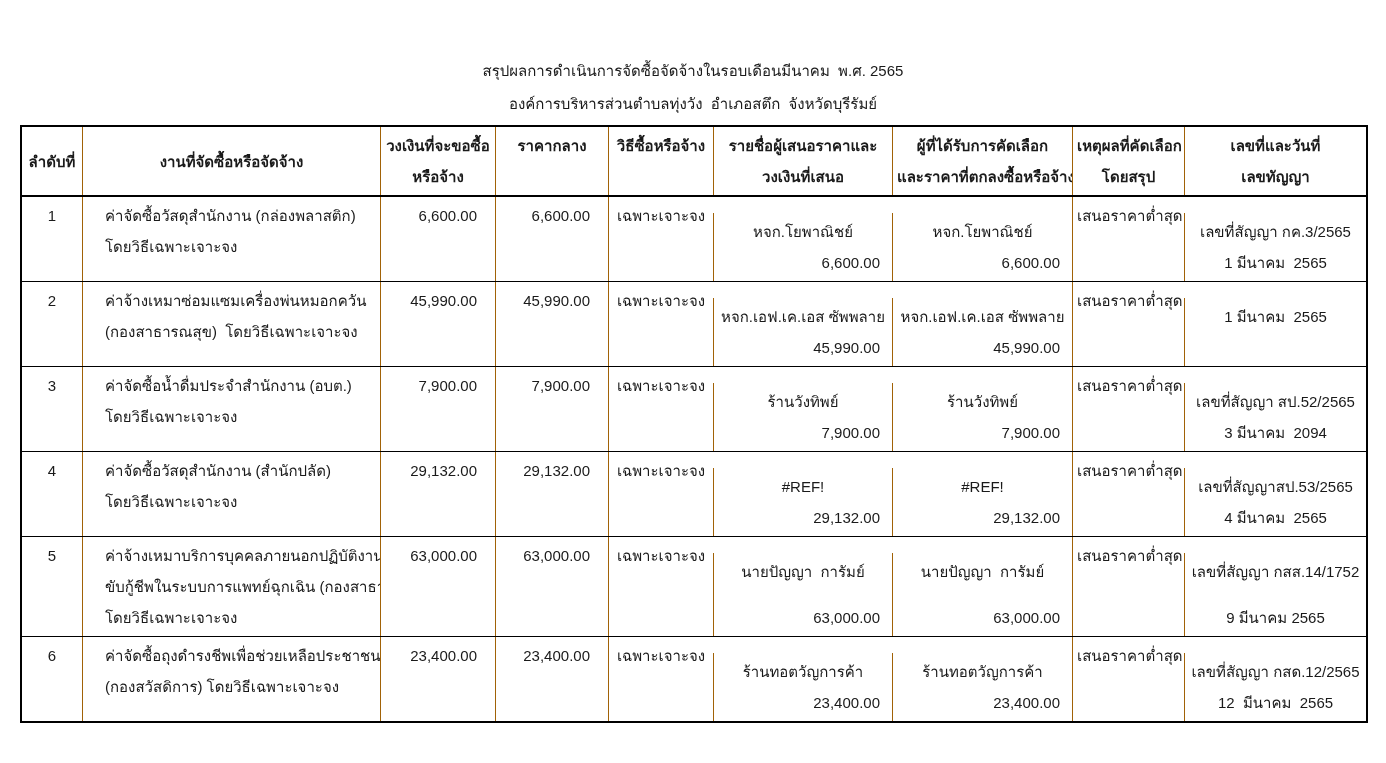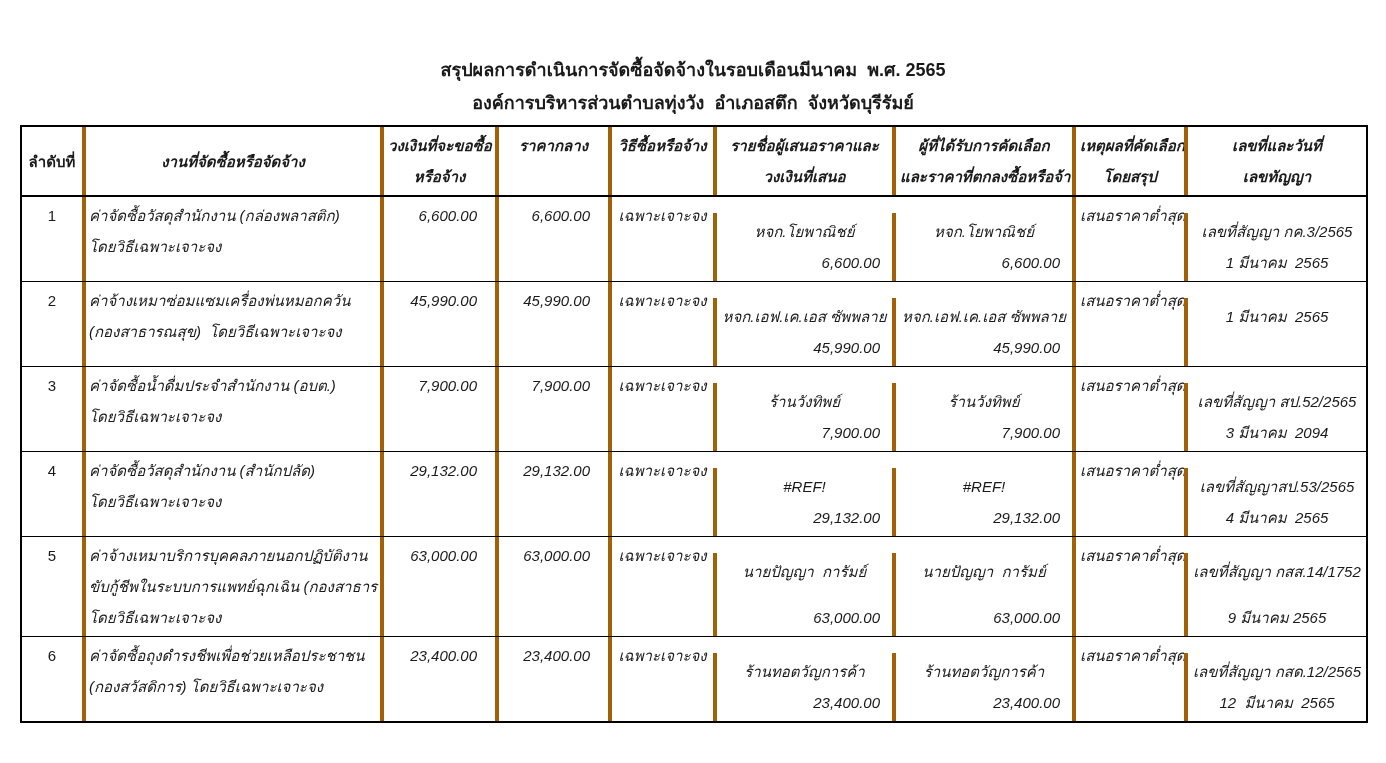--- a/index.html
+++ b/index.html
@@ -6,22 +6,22 @@
   html, body { width: 1386px; height: 763px; }
   body {
     background: #ffffff;
     color: #1a1a1a;
     font-family: "Liberation Sans", sans-serif;
     position: relative;
     overflow: hidden;
   }
   .titles { position: absolute; left: 0; top: 54px; width: 1386px; text-align: center; }
   .title-line {
-    font-weight: bold;
-    font-size: 18px;
+    font-weight: normal;
+    font-size: 15px;
     line-height: 33px;
     white-space: pre;
   }
   .proc-table {
     position: absolute;
     left: 20px;
     top: 125px;
     width: 1348px;
     border: 2px solid #000;
     background: #fff;
@@ -35,26 +35,26 @@
   .tr.data + .tr.data { border-top: 1px solid #000; }
   .td {
     display: flex;
     flex-direction: column;
     padding: 3px 4px;
     font-size: 15px;
     line-height: 31px;
     white-space: pre;
     overflow: hidden;
   }
-  .td + .td { border-left: 4px solid #a16207; font-style: italic; }
+  .td + .td { border-left: 1px solid #a16207; }
   .thead .td { font-weight: bold; text-align: center; justify-content: flex-start; }
   .thead .td.va-center { justify-content: center; align-items: center; }
   .va-between { justify-content: space-between; margin-top: 16px; }
   .align-c { text-align: center; }
-  .align-l { text-align: left; padding-left: 3px; }
+  .align-l { text-align: left; padding-left: 22px; }
   .align-r { text-align: right; padding-right: 10px; }
   .line { min-height: 31px; }
   .line.l-center { text-align: center; }
   .line.l-right { text-align: right; padding-right: 8px; }
 </style>
 </head>
 <body>
 
 <div class="titles">
   <div class="title-line">สรุปผลการดำเนินการจัดซื้อจัดจ้างในรอบเดือนมีนาคม  พ.ศ. 2565</div>

